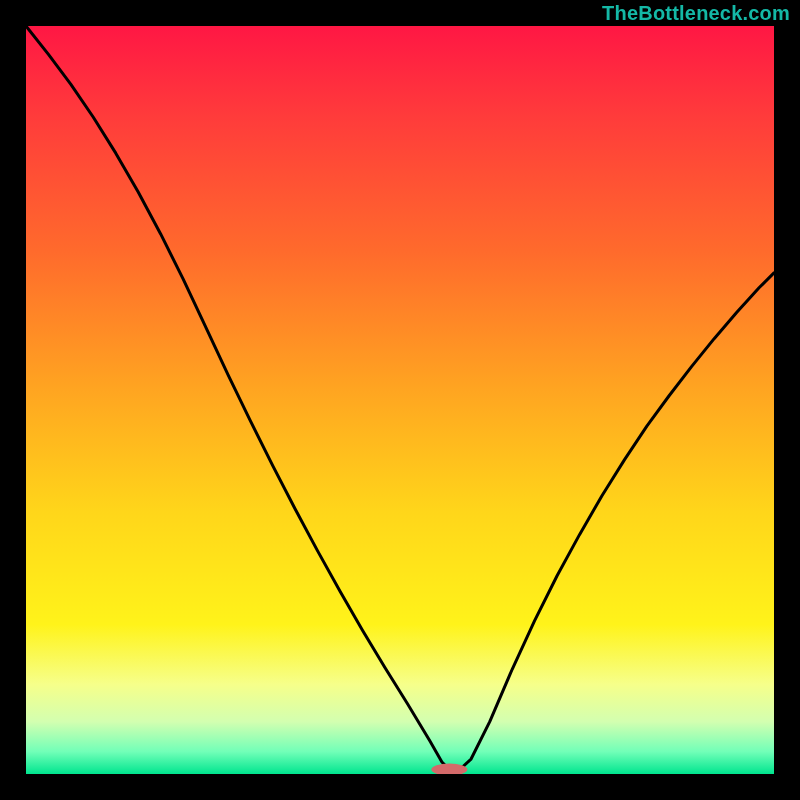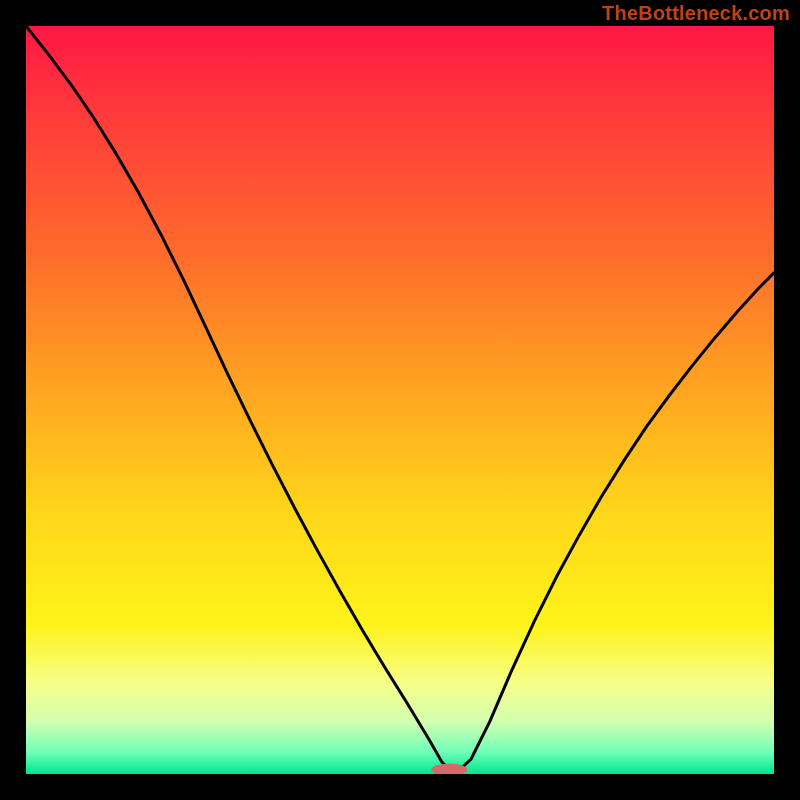--- a/index.html
+++ b/index.html
@@ -18,21 +18,21 @@
     height: 800px;
     background: #000;
   }
   .watermark {
     position: absolute;
     top: 2px;
     right: 10px;
     font-family: Arial, Helvetica, sans-serif;
     font-size: 20px;
     font-weight: 600;
-    color: #c2410c;
+    color: #14b8a6;
     letter-spacing: 0.2px;
   }
   svg.plot {
     position: absolute;
     left: 26px;
     top: 26px;
     width: 748px;
     height: 748px;
     display: block;
   }

